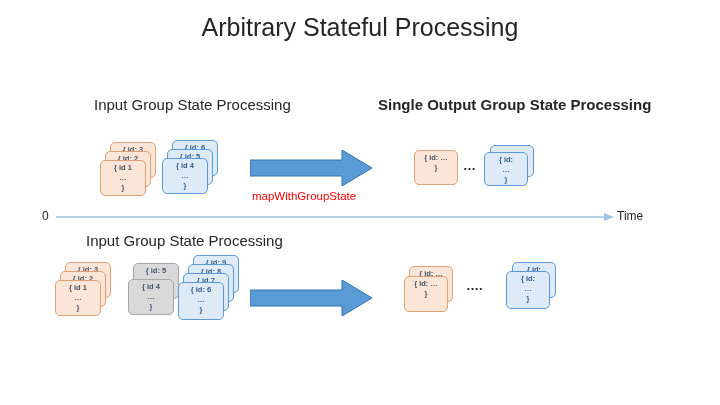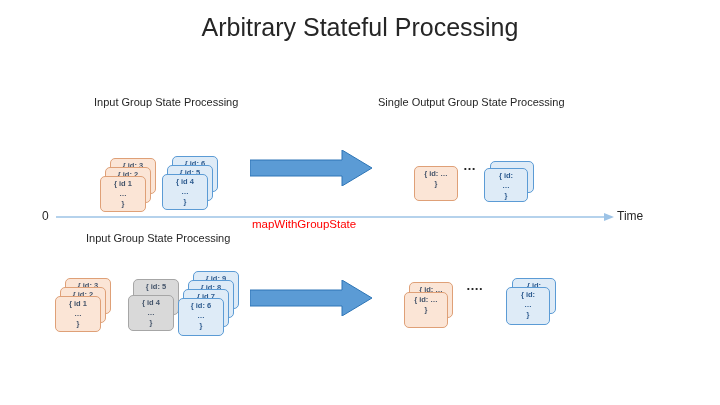--- a/index.html
+++ b/index.html
@@ -3,24 +3,24 @@
 <meta charset="utf-8">
 <style>
   * { margin:0; padding:0; box-sizing:border-box; }
   html,body { background:#ffffff; }
   body { font-family:"Liberation Sans", sans-serif; }
   .slide { position:relative; width:720px; height:405px; background:#ffffff; overflow:hidden; }
 
   .title { position:absolute; top:12px; left:0; width:100%; text-align:center;
            font-size:25px; line-height:1.22; color:#262626; }
 
-  .heading { position:absolute; font-size:11px; color:#262626; white-space:nowrap; }
-  .red-label { position:absolute; font-size:11.5px; color:#ff0000; white-space:nowrap;margin-top:28px; }
+  .heading { position:absolute; font-size:15px; color:#262626; white-space:nowrap; }
+  .red-label { position:absolute; font-size:11.5px; color:#ff0000; white-space:nowrap; }
 
-  .stack { position:absolute;margin-top:16px; }
+  .stack { position:absolute; }
   .card { position:absolute; border:1px solid; border-radius:5px;
           font-size:7.5px; font-weight:bold; text-align:center;
           padding-top:2px; white-space:pre-line; line-height:1.3; }
   .peach { background:#FBE5D6; border-color:#DFA077; color:#44546A; }
   .blue  { background:#DEEBF7; border-color:#5B9BD5; color:#2E5B8F; }
   .gray  { background:#D9D9D9; border-color:#A6A6A6; color:#44546A; }
 
   .arrow { position:absolute; width:122px; height:36px; }
   .dots  { position:absolute; font-size:13px; font-weight:bold; color:#262626; }
 
@@ -30,21 +30,21 @@
 </head>
 <body>
 
 <div class="slide">
 
   <div class="title">
     <div>Arbitrary Stateful Processing</div>
   </div>
 
   <div class="heading" style="left:94px; top:96px;">Input Group State Processing</div>
-  <div class="heading" style="left:378px; top:96px;">Single Output Group State Processing</div>
+  <div class="heading" style="left:378px; top:96px;font-weight:bold;">Single Output Group State Processing</div>
 
   <div class="stack" style="left:100px; top:142px; width:56px; height:54px;">
     <div class="card peach" style="left:10px; top:0; width:46px; height:36px;">{ id: 3</div>
     <div class="card peach" style="left:5px; top:9px; width:46px; height:36px;">{ id: 2</div>
     <div class="card peach" style="left:0; top:18px; width:46px; height:36px;">{ id 1
 …
 }</div>
   </div>
 
   <div class="stack" style="left:162px; top:140px; width:56px; height:54px;">

